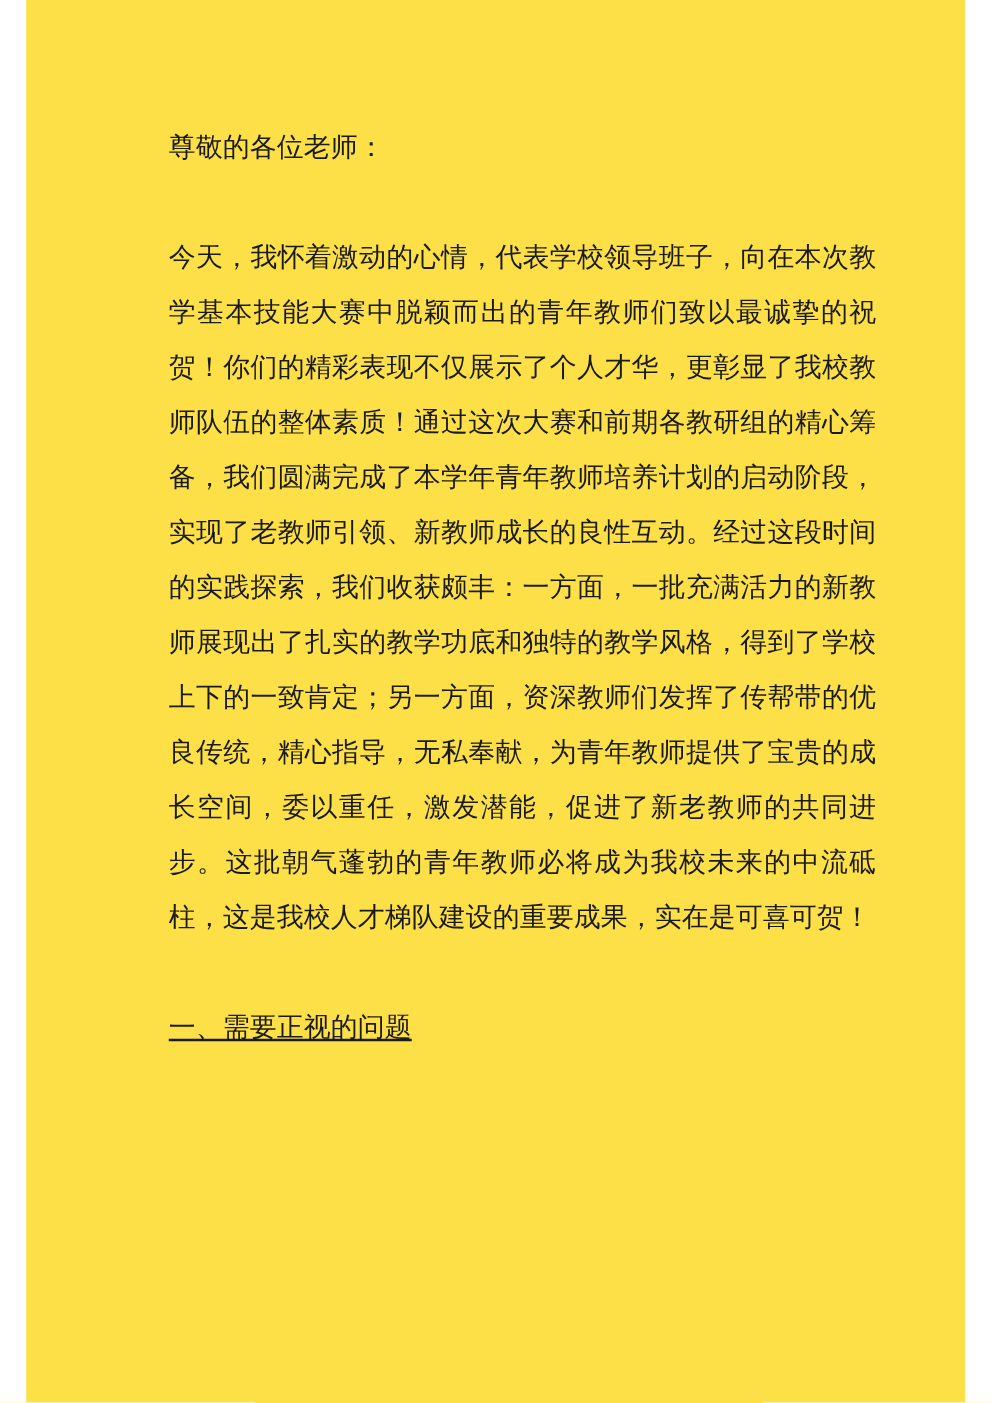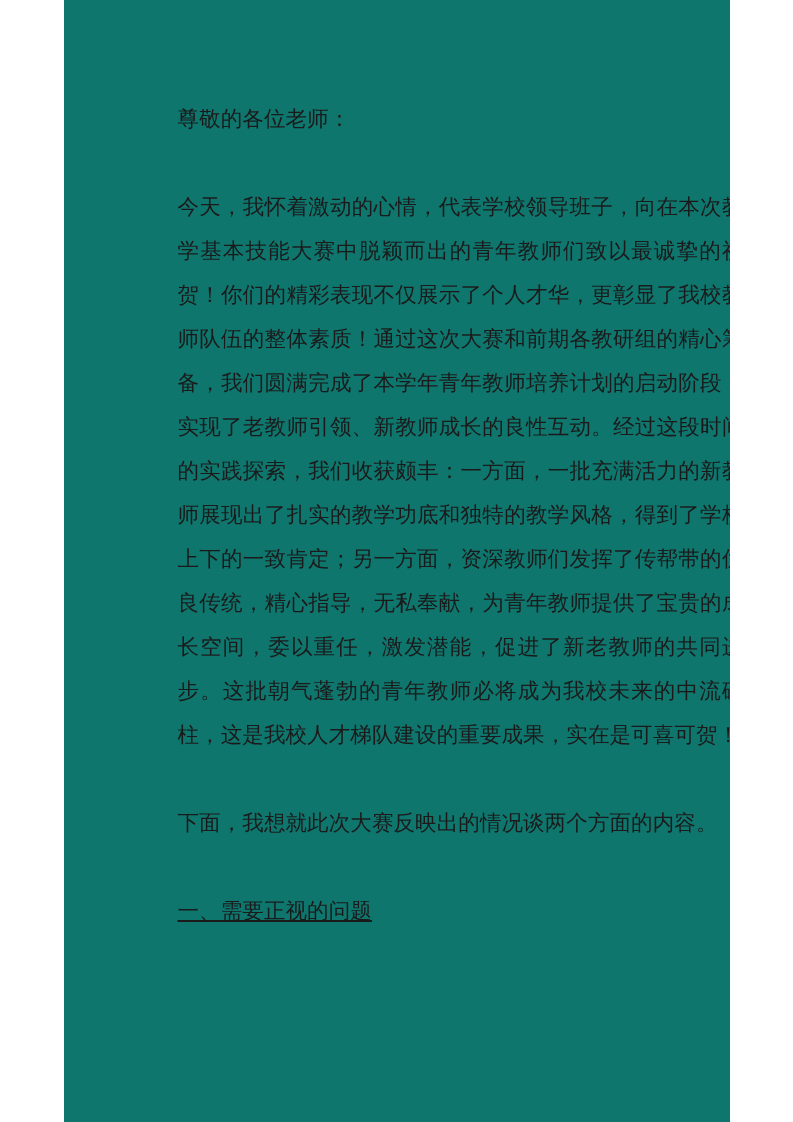--- a/index.html
+++ b/index.html
@@ -3,24 +3,24 @@
 <meta charset="utf-8">
 <style>
   html, body {
     margin: 0;
     padding: 0;
     background: #ffffff;
   }
 
   .page {
     position: relative;
-    width: 666px;
+    width: 751px;
     height: 1122px;
     margin: 0 auto;
-    background: #0f766e;
+    background: #fde047;
     overflow: hidden;
     box-sizing: border-box;
   }
 
   .text-column {
     position: absolute;
     left: 114px;
     top: 97px;
     width: 566px;
   }
@@ -58,19 +58,18 @@
 </head>
 <body>
 
 <div class="page">
   <div class="text-column">
 
     <p class="para salutation">尊敬的各位老师：</p>
 
     <p class="para">今天，我怀着激动的心情，代表学校领导班子，向在本次教学基本技能大赛中脱颖而出的青年教师们致以最诚挚的祝贺！你们的精彩表现不仅展示了个人才华，更彰显了我校教师队伍的整体素质！通过这次大赛和前期各教研组的精心筹备，我们圆满完成了本学年青年教师培养计划的启动阶段，实现了老教师引领、新教师成长的良性互动。经过这段时间的实践探索，我们收获颇丰：一方面，一批充满活力的新教师展现出了扎实的教学功底和独特的教学风格，得到了学校上下的一致肯定；另一方面，资深教师们发挥了传帮带的优良传统，精心指导，无私奉献，为青年教师提供了宝贵的成长空间，委以重任，激发潜能，促进了新老教师的共同进步。这批朝气蓬勃的青年教师必将成为我校未来的中流砥柱，这是我校人才梯队建设的重要成果，实在是可喜可贺！</p>
 
-    <p class="para short">下面，我想就此次大赛反映出的情况谈两个方面的内容。</p>
 
     <p class="para heading">一、需要正视的问题</p>
 
 
   </div>
 </div>
 
 </body></html>

